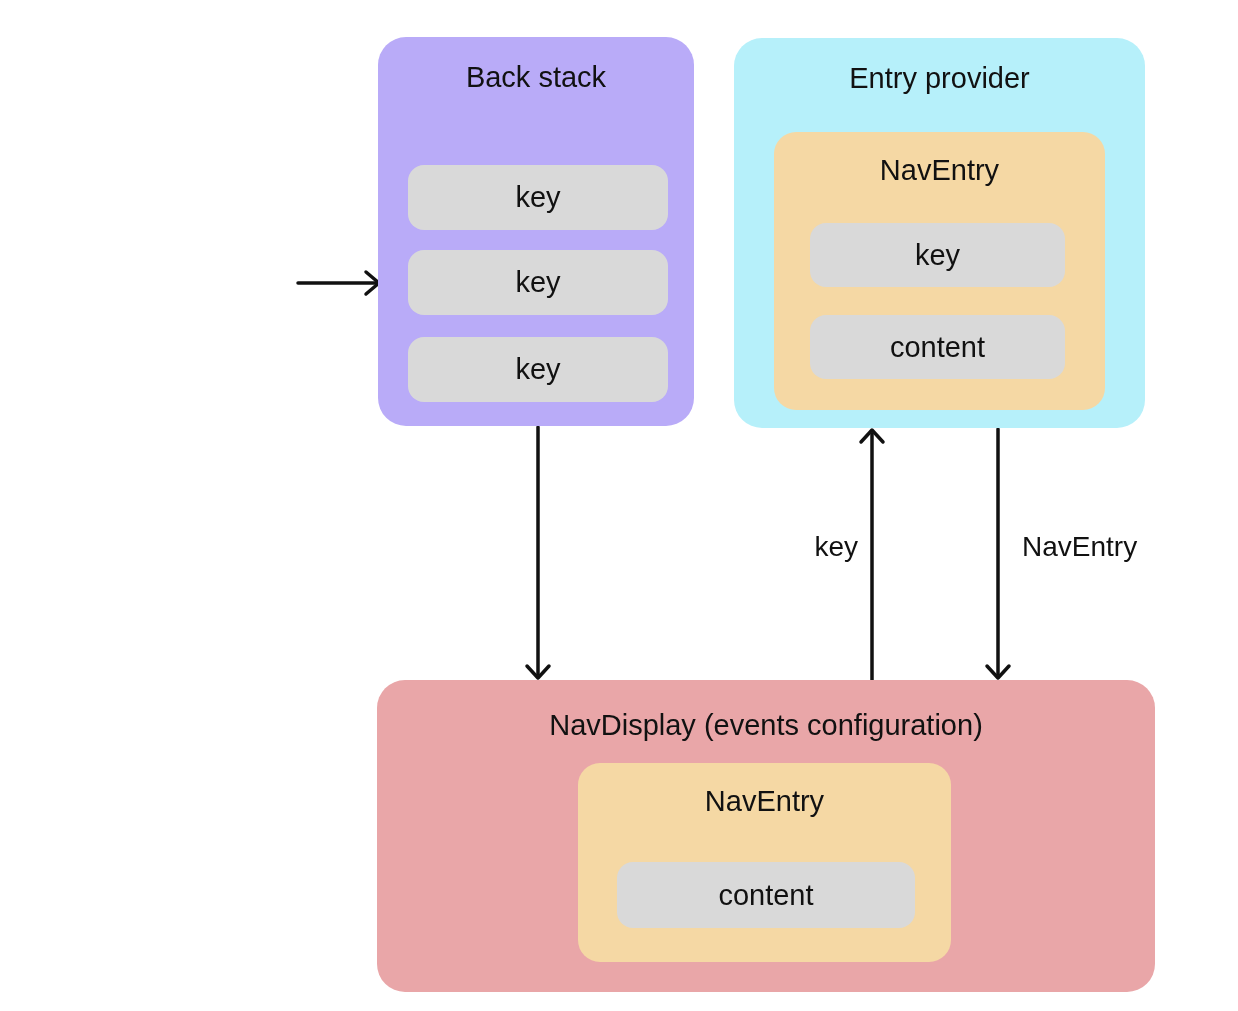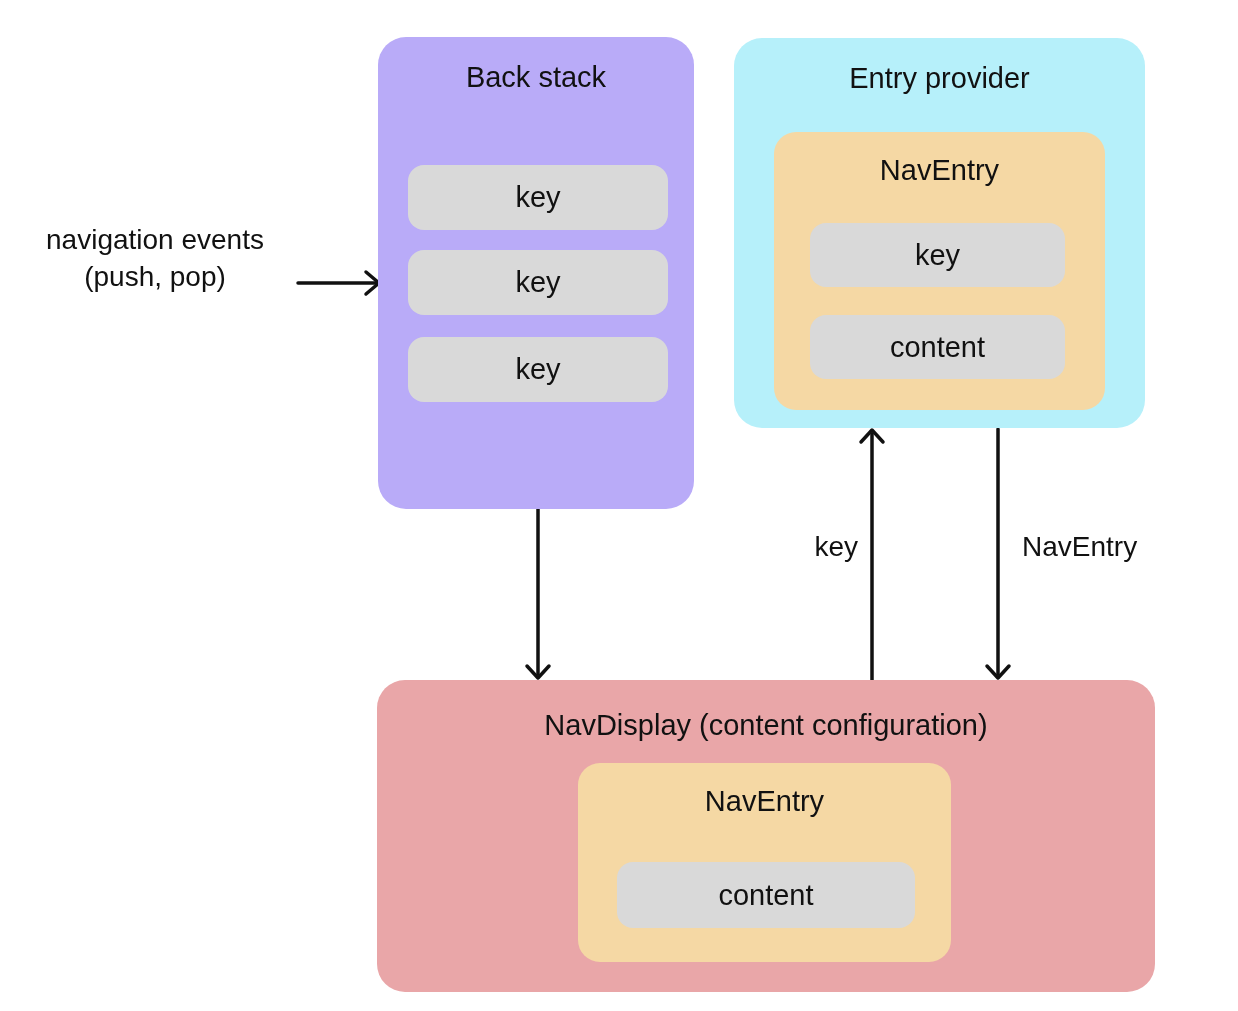--- a/index.html
+++ b/index.html
@@ -42,21 +42,21 @@
     left: 1022px;
     top: 529px;
   }
 
   
   .bigbox {
     border-radius: 28px;
   }
   .box-backstack {
     left: 378px; top: 37px;
-    width: 316px; height: 472px;
+    width: 316px; height: 389px;
     background: #b9abf8;
   }
   .box-entryprovider {
     left: 734px; top: 38px;
     width: 411px; height: 390px;
     background: #b6f0fa;
   }
   .box-navdisplay {
     left: 377px; top: 680px;
     width: 778px; height: 312px;
@@ -147,24 +147,20 @@
       <line x1="872" y1="680" x2="872" y2="434"></line>
       <polyline points="861,442 872,430 883,442"></polyline>
     </g>
 
     <g>
       <line x1="998" y1="429" x2="998" y2="674"></line>
       <polyline points="987,666 998,678 1009,666"></polyline>
     </g>
   </svg>
 
-  <div class="abs nav-events">
-    <div>navigation events</div>
-    <div>(push, pop)</div>
-  </div>
 
   <div class="abs bigbox box-backstack">
     <div class="box-title">Back stack</div>
     <div class="abs pill bs-pill bs-pill-1">
       <span>key</span>
     </div>
     <div class="abs pill bs-pill bs-pill-2">
       <span>key</span>
     </div>
     <div class="abs pill bs-pill bs-pill-3">
@@ -182,21 +178,21 @@
       <div class="abs pill ep-pill ep-pill-content">
         <span>content</span>
       </div>
     </div>
   </div>
 
   <div class="abs edge-label label-key">key</div>
   <div class="abs edge-label label-naventry">NavEntry</div>
 
   <div class="abs bigbox box-navdisplay">
-    <div class="box-title navdisplay-title">NavDisplay (content configuration)</div>
+    <div class="box-title navdisplay-title">NavDisplay (events configuration)</div>
     <div class="abs naventry-box naventry-2">
       <div class="naventry-title">NavEntry</div>
       <div class="abs pill nd-pill">
         <span>content</span>
       </div>
     </div>
   </div>
 
 </div>
 

